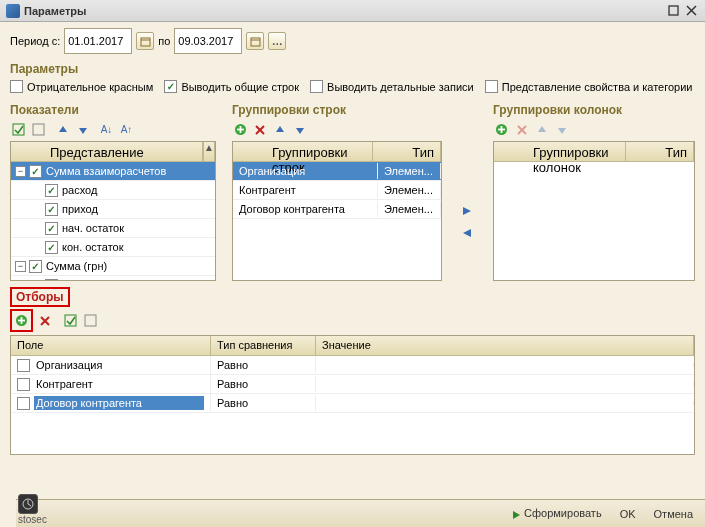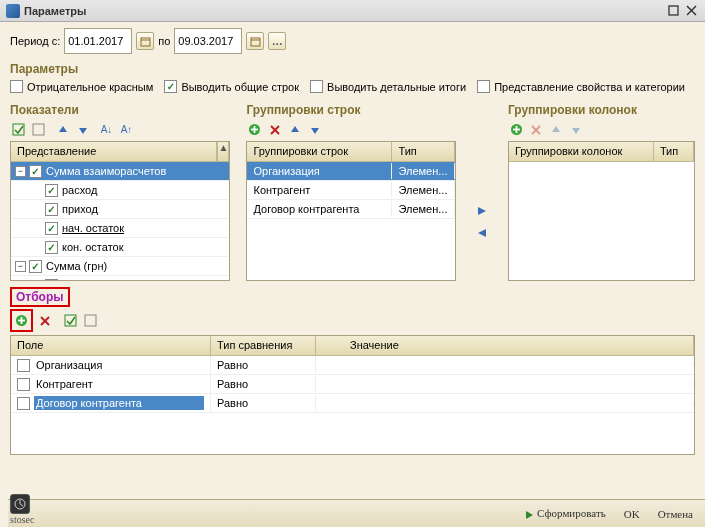--- a/index.html
+++ b/index.html
@@ -111,21 +111,22 @@
   }
   .grid-head {
     display: flex;
     background: linear-gradient(to bottom,#f4edd5,#e3d9b0);
     border-bottom: 1px solid #c0b890;
     height: 20px;
   }
   .grid-head .gh {
     padding: 3px 6px;
     border-right: 1px solid #c0b890;
-    font-size: 11px;
+    font-size: 13px;
+    margin-left: 33px;
   }
   .grid-body { }
   .tree-row {
     display: flex; align-items: center;
     height: 19px;
     padding: 0 4px;
     border-bottom: 1px solid #eee;
   }
   .tree-row.sel { background: #4a87c7; color: #fff; }
   .tree-row.sel .chk { color:#2a7a2a; background:#fff;}
@@ -152,21 +153,21 @@
     width:18px; height:18px;
     display:inline-flex;align-items:center;justify-content:center;
     cursor:pointer;
   }
   .otbory-box {
     border: 2px solid #d40000;
     display:inline-block;
     padding: 1px 4px;
     margin-bottom: 2px;
   }
-  .otbory-label { color:#a21caf; font-weight:bold; font-size:12px; }
+  .otbory-label { color:#b91c1c; font-weight:bold; font-size:12px; }
   .add-highlight {
     border:2px solid #d40000;
     padding:1px;
     display:inline-flex;
   }
   .filters-grid {
     border:1px solid #a8a080;
     background:#fff;
     height: 120px;
   }
@@ -174,28 +175,27 @@
     display:flex;
     background: linear-gradient(to bottom,#f4edd5,#e3d9b0);
     border-bottom:1px solid #c0b890;
     height:20px;
   }
   .filters-head .gh { padding:3px 6px; border-right:1px solid #c0b890; }
   .filter-row { display:flex; height:19px; border-bottom:1px solid #eee; align-items:center;}
   .fcell { padding:2px 6px; border-right:1px solid #eee; display:flex; align-items:center;}
   .footer {
     position:absolute;
-    bottom:0; left:8px; right:0;
+    bottom:0; left:16px; right:0;
     height:28px;
     background: linear-gradient(to bottom,#f2ecdb,#e5dcbf);
     border-top:1px solid #b0a880;
     display:flex; align-items:center;
     padding: 0 8px;
     gap:10px;
-    font-family:Liberation Serif, serif;
   }
   .footer .spacer { flex:1; }
   .footer .footer-btn {
     color:#333;
     cursor:pointer;
     padding:2px 4px;
   }
   .watermark {
     position:absolute;
     left:2px; bottom:2px;
@@ -255,21 +255,21 @@
 
   <div class="section-title">Параметры</div>
   <div class="checkbox-row">
     <span class="chk"></span>
     <span>Отрицательное красным</span>
     &nbsp;
     <span class="chk">✓</span>
     <span>Выводить общие строк</span>
     &nbsp;
     <span class="chk"></span>
-    <span>Выводить детальные итоги</span>
+    <span>Выводить детальные записи</span>
     &nbsp;
     <span class="chk"></span>
     <span>Представление свойства и категории</span>
   </div>
 
   <div class="panels">
 
     <div class="panel panel-left">
       <div class="section-title">Показатели</div>
       <div class="toolbar-mini">
@@ -323,21 +323,21 @@
             <div class="tree-row">
               <span class="indent"></span>
               <span class="indent" style="width:14px;"></span>
               <span class="chk">✓</span>
               <span style="margin-left:4px;">приход</span>
             </div>
             <div class="tree-row">
               <span class="indent"></span>
               <span class="indent" style="width:14px;"></span>
               <span class="chk">✓</span>
-              <span style="margin-left:4px;text-decoration:underline;">нач. остаток</span>
+              <span style="margin-left:4px;">нач. остаток</span>
             </div>
             <div class="tree-row">
               <span class="indent"></span>
               <span class="indent" style="width:14px;"></span>
               <span class="chk">✓</span>
               <span style="margin-left:4px;">кон. остаток</span>
             </div>
             <div class="tree-row">
               <span class="exp">−</span>
               <span class="chk">✓</span>
@@ -484,21 +484,21 @@
     <span class="mini-icon">
         <svg width="14" height="14">
           <rect x="1" y="1" width="11" height="11" fill="none" stroke="#888"></rect>
         </svg>
       </span>
   </div>
   <div class="filters-grid">
     <div class="filters-head">
       <div class="gh" style="width:200px;">Поле</div>
       <div class="gh" style="width:105px;">Тип сравнения</div>
-      <div class="gh" style="flex:1;margin-left:28px;">Значение</div>
+      <div class="gh" style="flex:1;">Значение</div>
     </div>
     <div id="filters-body">
         <div class="filter-row">
           <div class="fcell" style="width:200px;">
             <span class="chk"></span>
             <span style="margin-left:4px;flex:1;padding:1px 2px;">Организация</span>
           </div>
           <div class="fcell" style="width:105px;">Равно</div>
           <div class="fcell" style="flex:1;"></div>
         </div>

